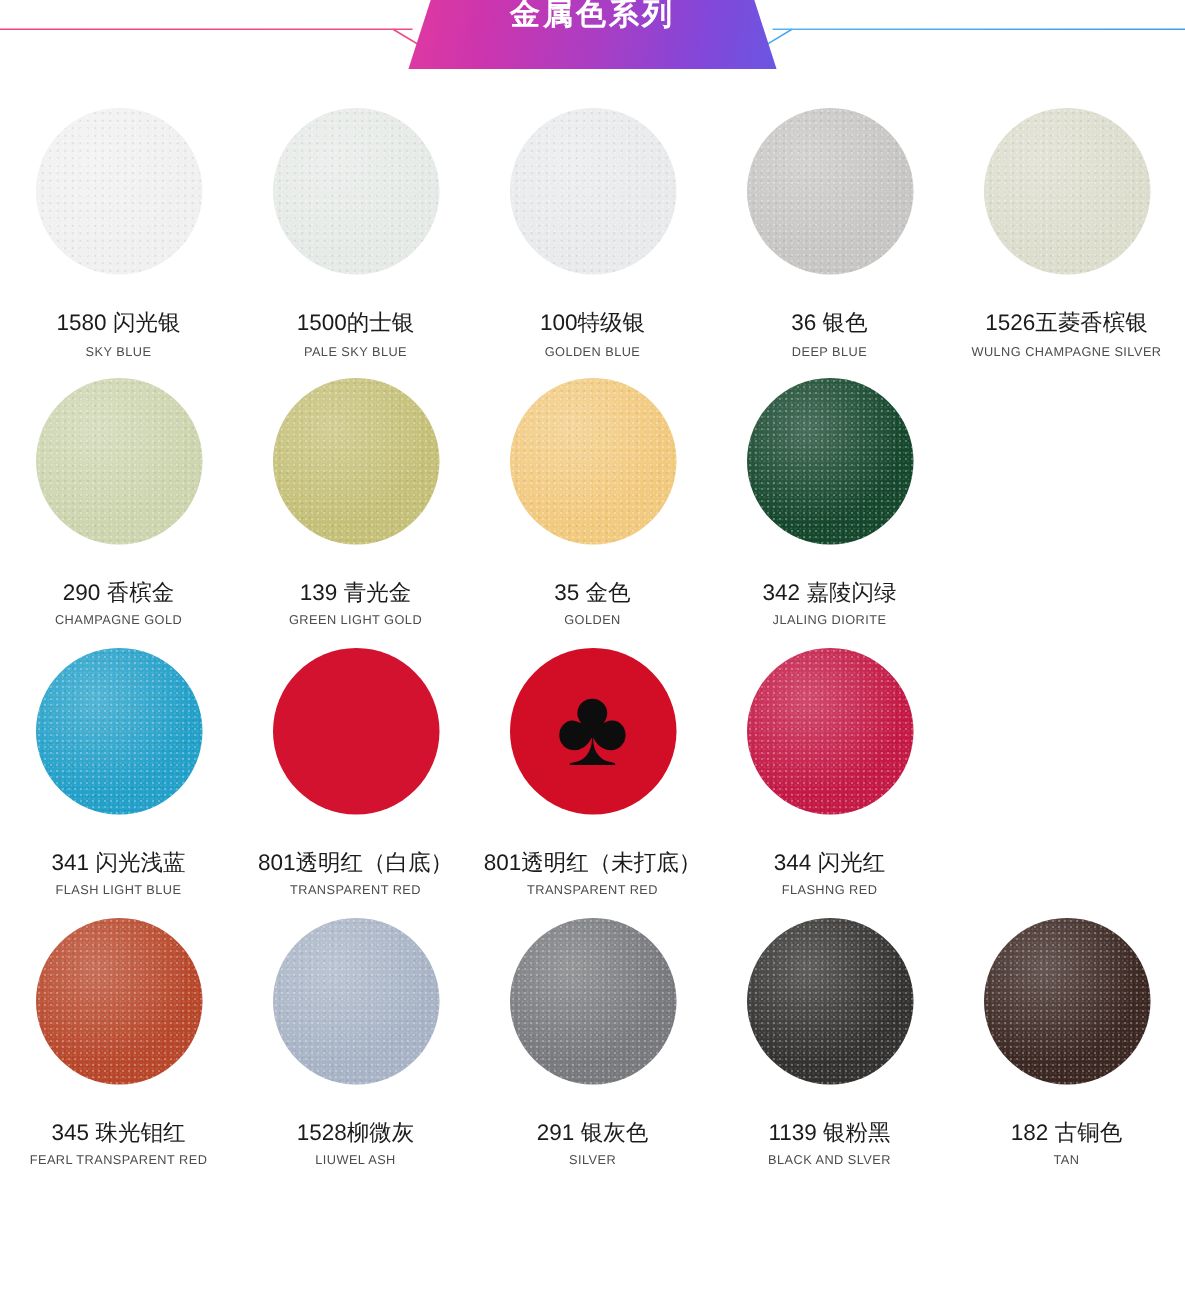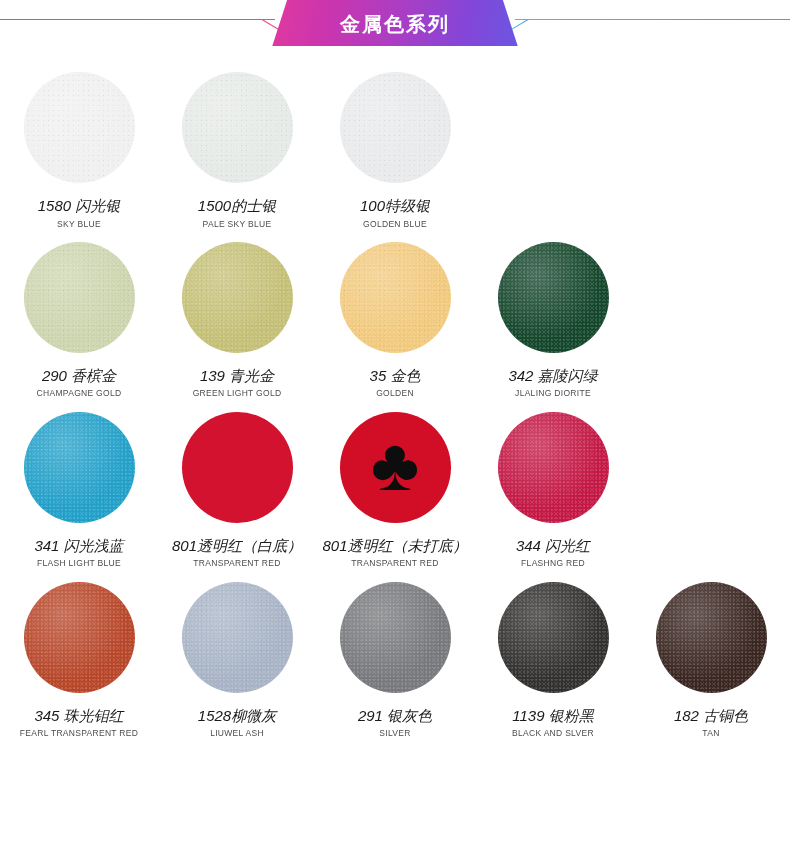--- a/index.html
+++ b/index.html
@@ -51,21 +51,21 @@
   }
   .banner {
     position: absolute;
     left: 271px;
     top: 0;
     width: 248px;
     height: 50px;
     background: linear-gradient(100deg, #e0399f 0%, #cc35ae 22%, #a93ec4 52%, #8446d8 78%, #6a57e2 100%);
     clip-path: polygon(6.5% 0%, 93.5% 0%, 100% 100%, 0% 100%);
     display: flex;
-    align-items: center;
+    align-items: flex-start;
     justify-content: center;
   }
   .banner-title {
     color: #ffffff;
     font-size: 20px;
     font-weight: bold;
     letter-spacing: 2px;
     line-height: 1;
     padding-bottom: 2px;
   }
@@ -127,22 +127,21 @@
     font-size: 74px;
     line-height: 1;
     margin-top: -4px;
   }
 
   .label-cn {
     font-size: 15px;
     color: #1b1b1b;
     line-height: 1.1;
     white-space: nowrap;
-    margin-top: 2px;
-    font-style: italic;
+    margin-top: 12px;
   }
   .label-en {
     font-size: 8.5px;
     color: #4c4c4c;
     letter-spacing: .3px;
     line-height: 1.1;
     margin-top: 5px;
     white-space: nowrap;
   }
 </style>
@@ -175,20 +174,34 @@
         <div class="label-cn">1500的士银</div>
         <div class="label-en">PALE SKY BLUE</div>
       </div>
       <div class="cell">
         <div class="swatch-wrap">
           <div class="swatch metallic sheen" style="background: rgb(232, 234, 236);"></div>
         </div>
         <div class="label-cn">100特级银</div>
         <div class="label-en">GOLDEN BLUE</div>
       </div>
+      <div class="cell">
+        <div class="swatch-wrap">
+          <div class="swatch metallic sheen" style="background: rgb(199, 198, 197);"></div>
+        </div>
+        <div class="label-cn">36 银色</div>
+        <div class="label-en">DEEP BLUE</div>
+      </div>
+      <div class="cell">
+        <div class="swatch-wrap">
+          <div class="swatch metallic sheen" style="background: rgb(220, 221, 205);"></div>
+        </div>
+        <div class="label-cn">1526五菱香槟银</div>
+        <div class="label-en">WULNG CHAMPAGNE SILVER</div>
+      </div>
     </div>
     <div class="row">
       <div class="cell">
         <div class="swatch-wrap">
           <div class="swatch metallic sheen" style="background: rgb(205, 213, 175);"></div>
         </div>
         <div class="label-cn">290 香槟金</div>
         <div class="label-en">CHAMPAGNE GOLD</div>
       </div>
       <div class="cell">

